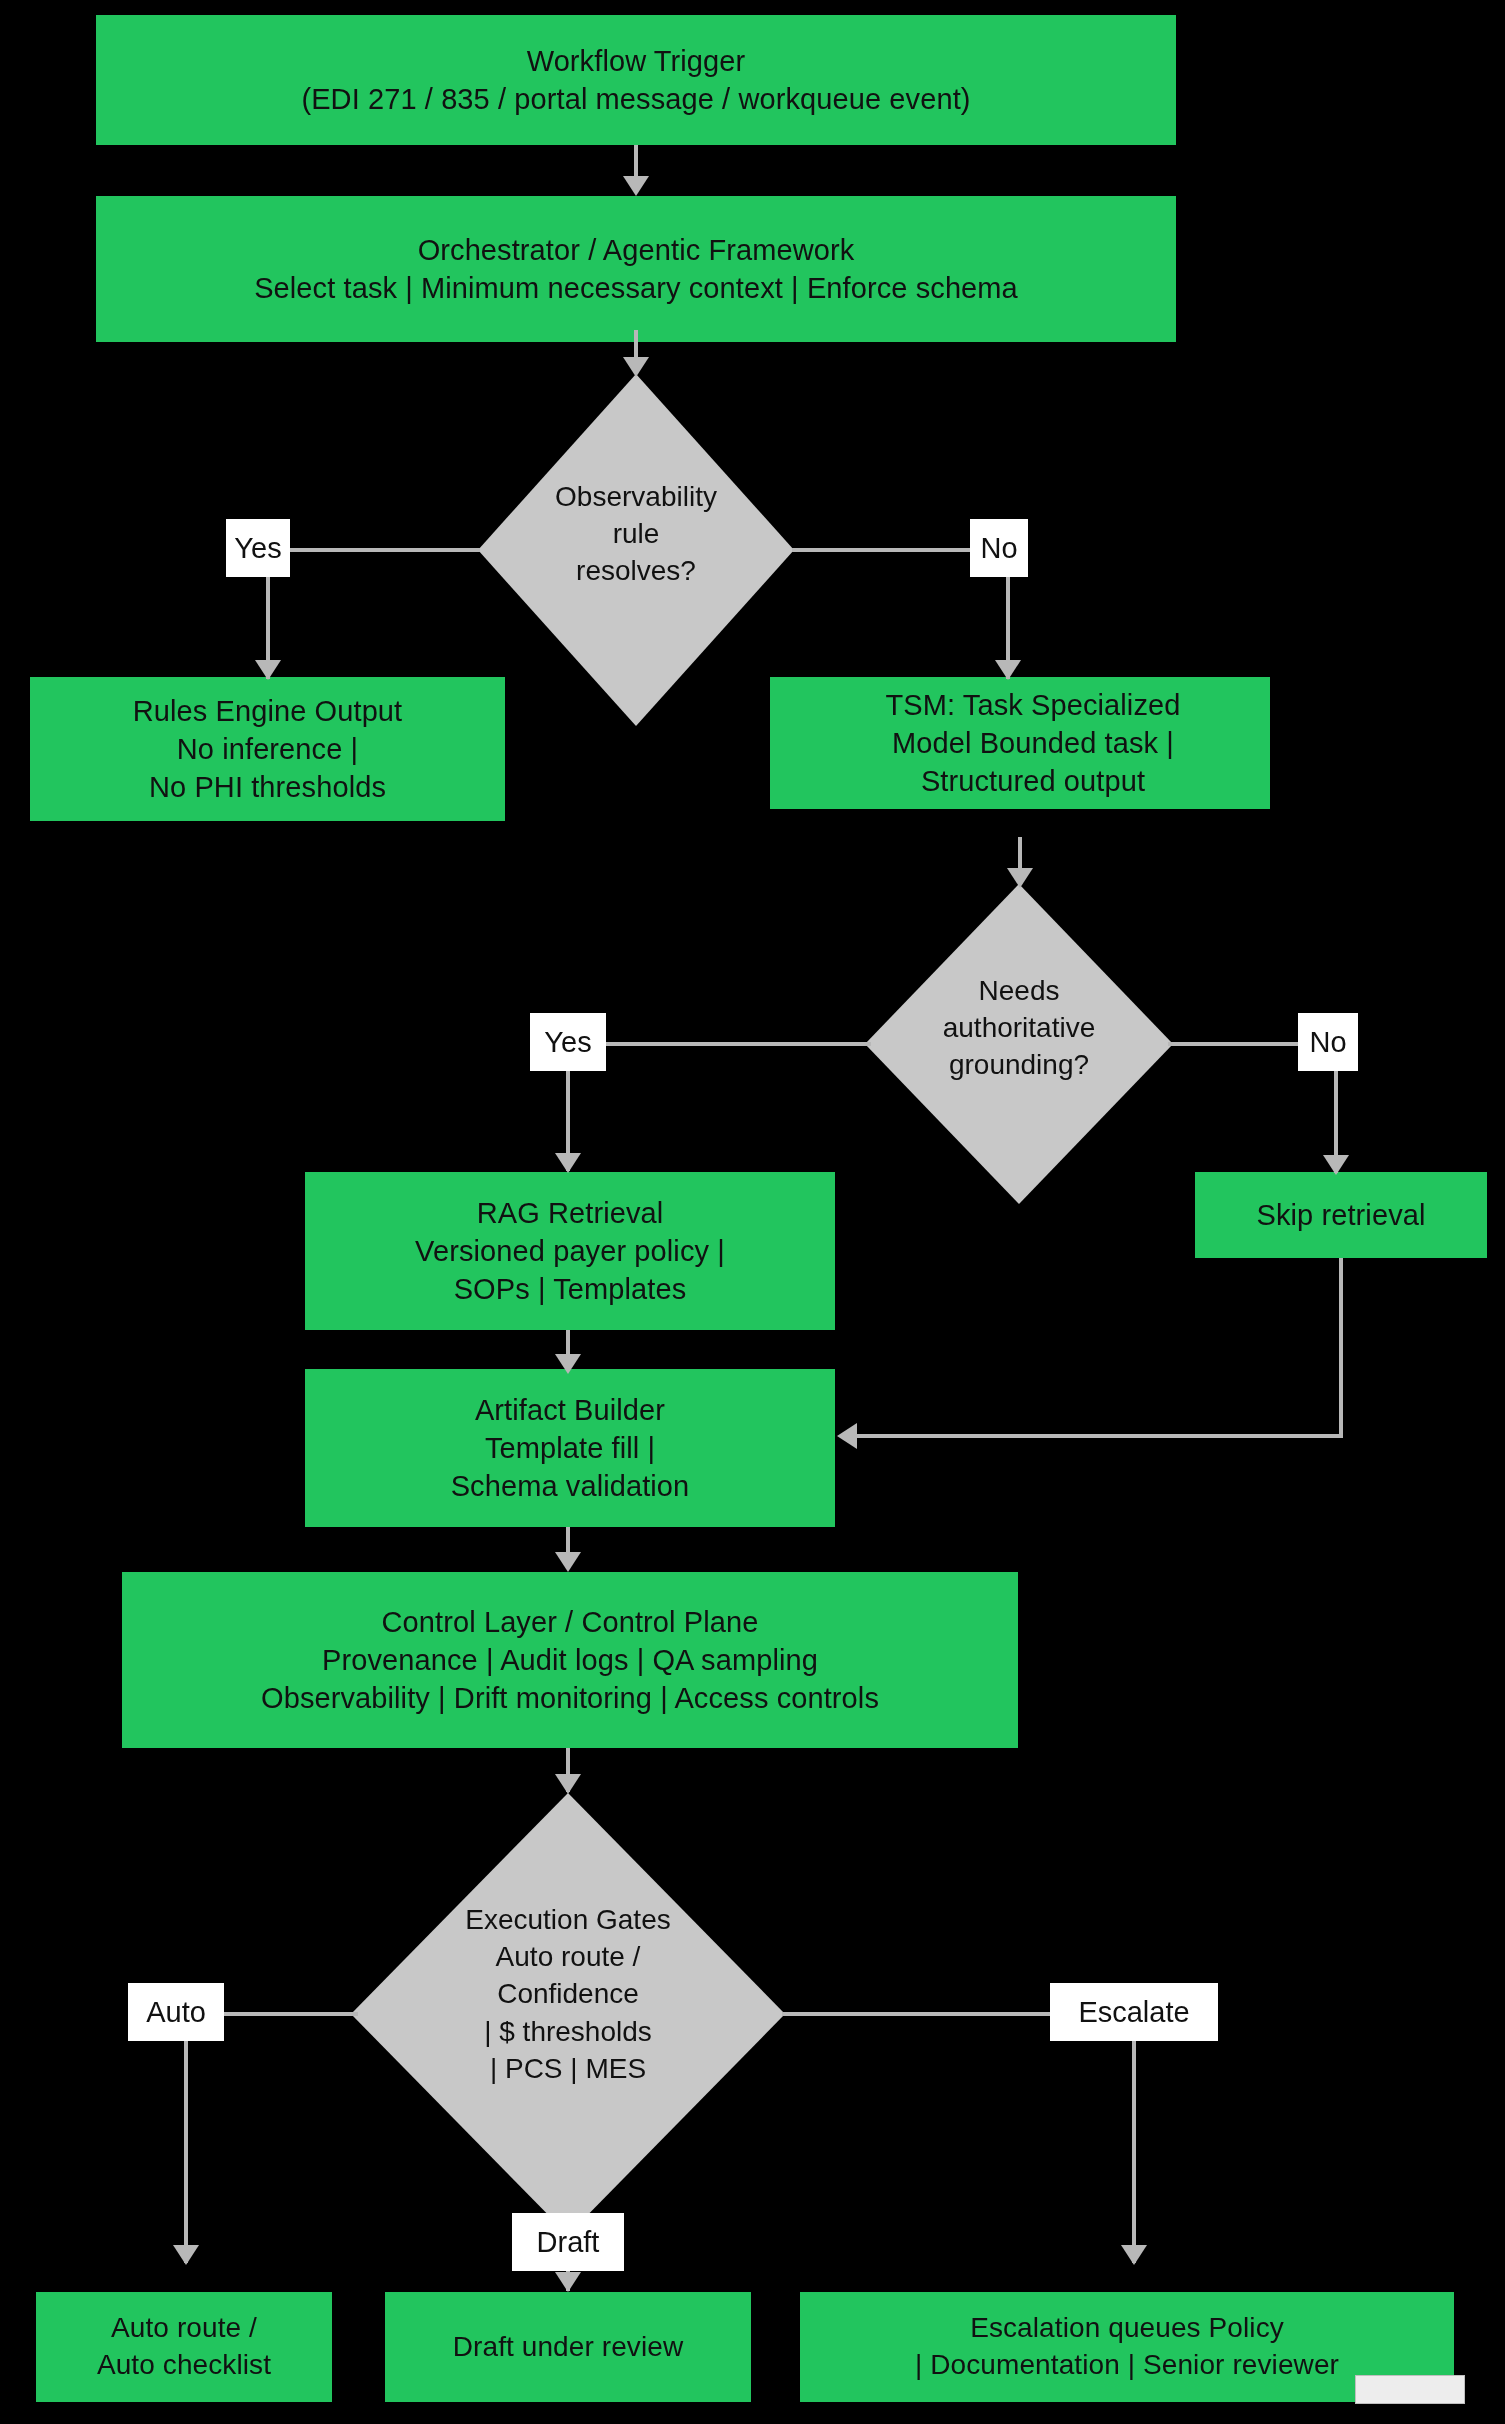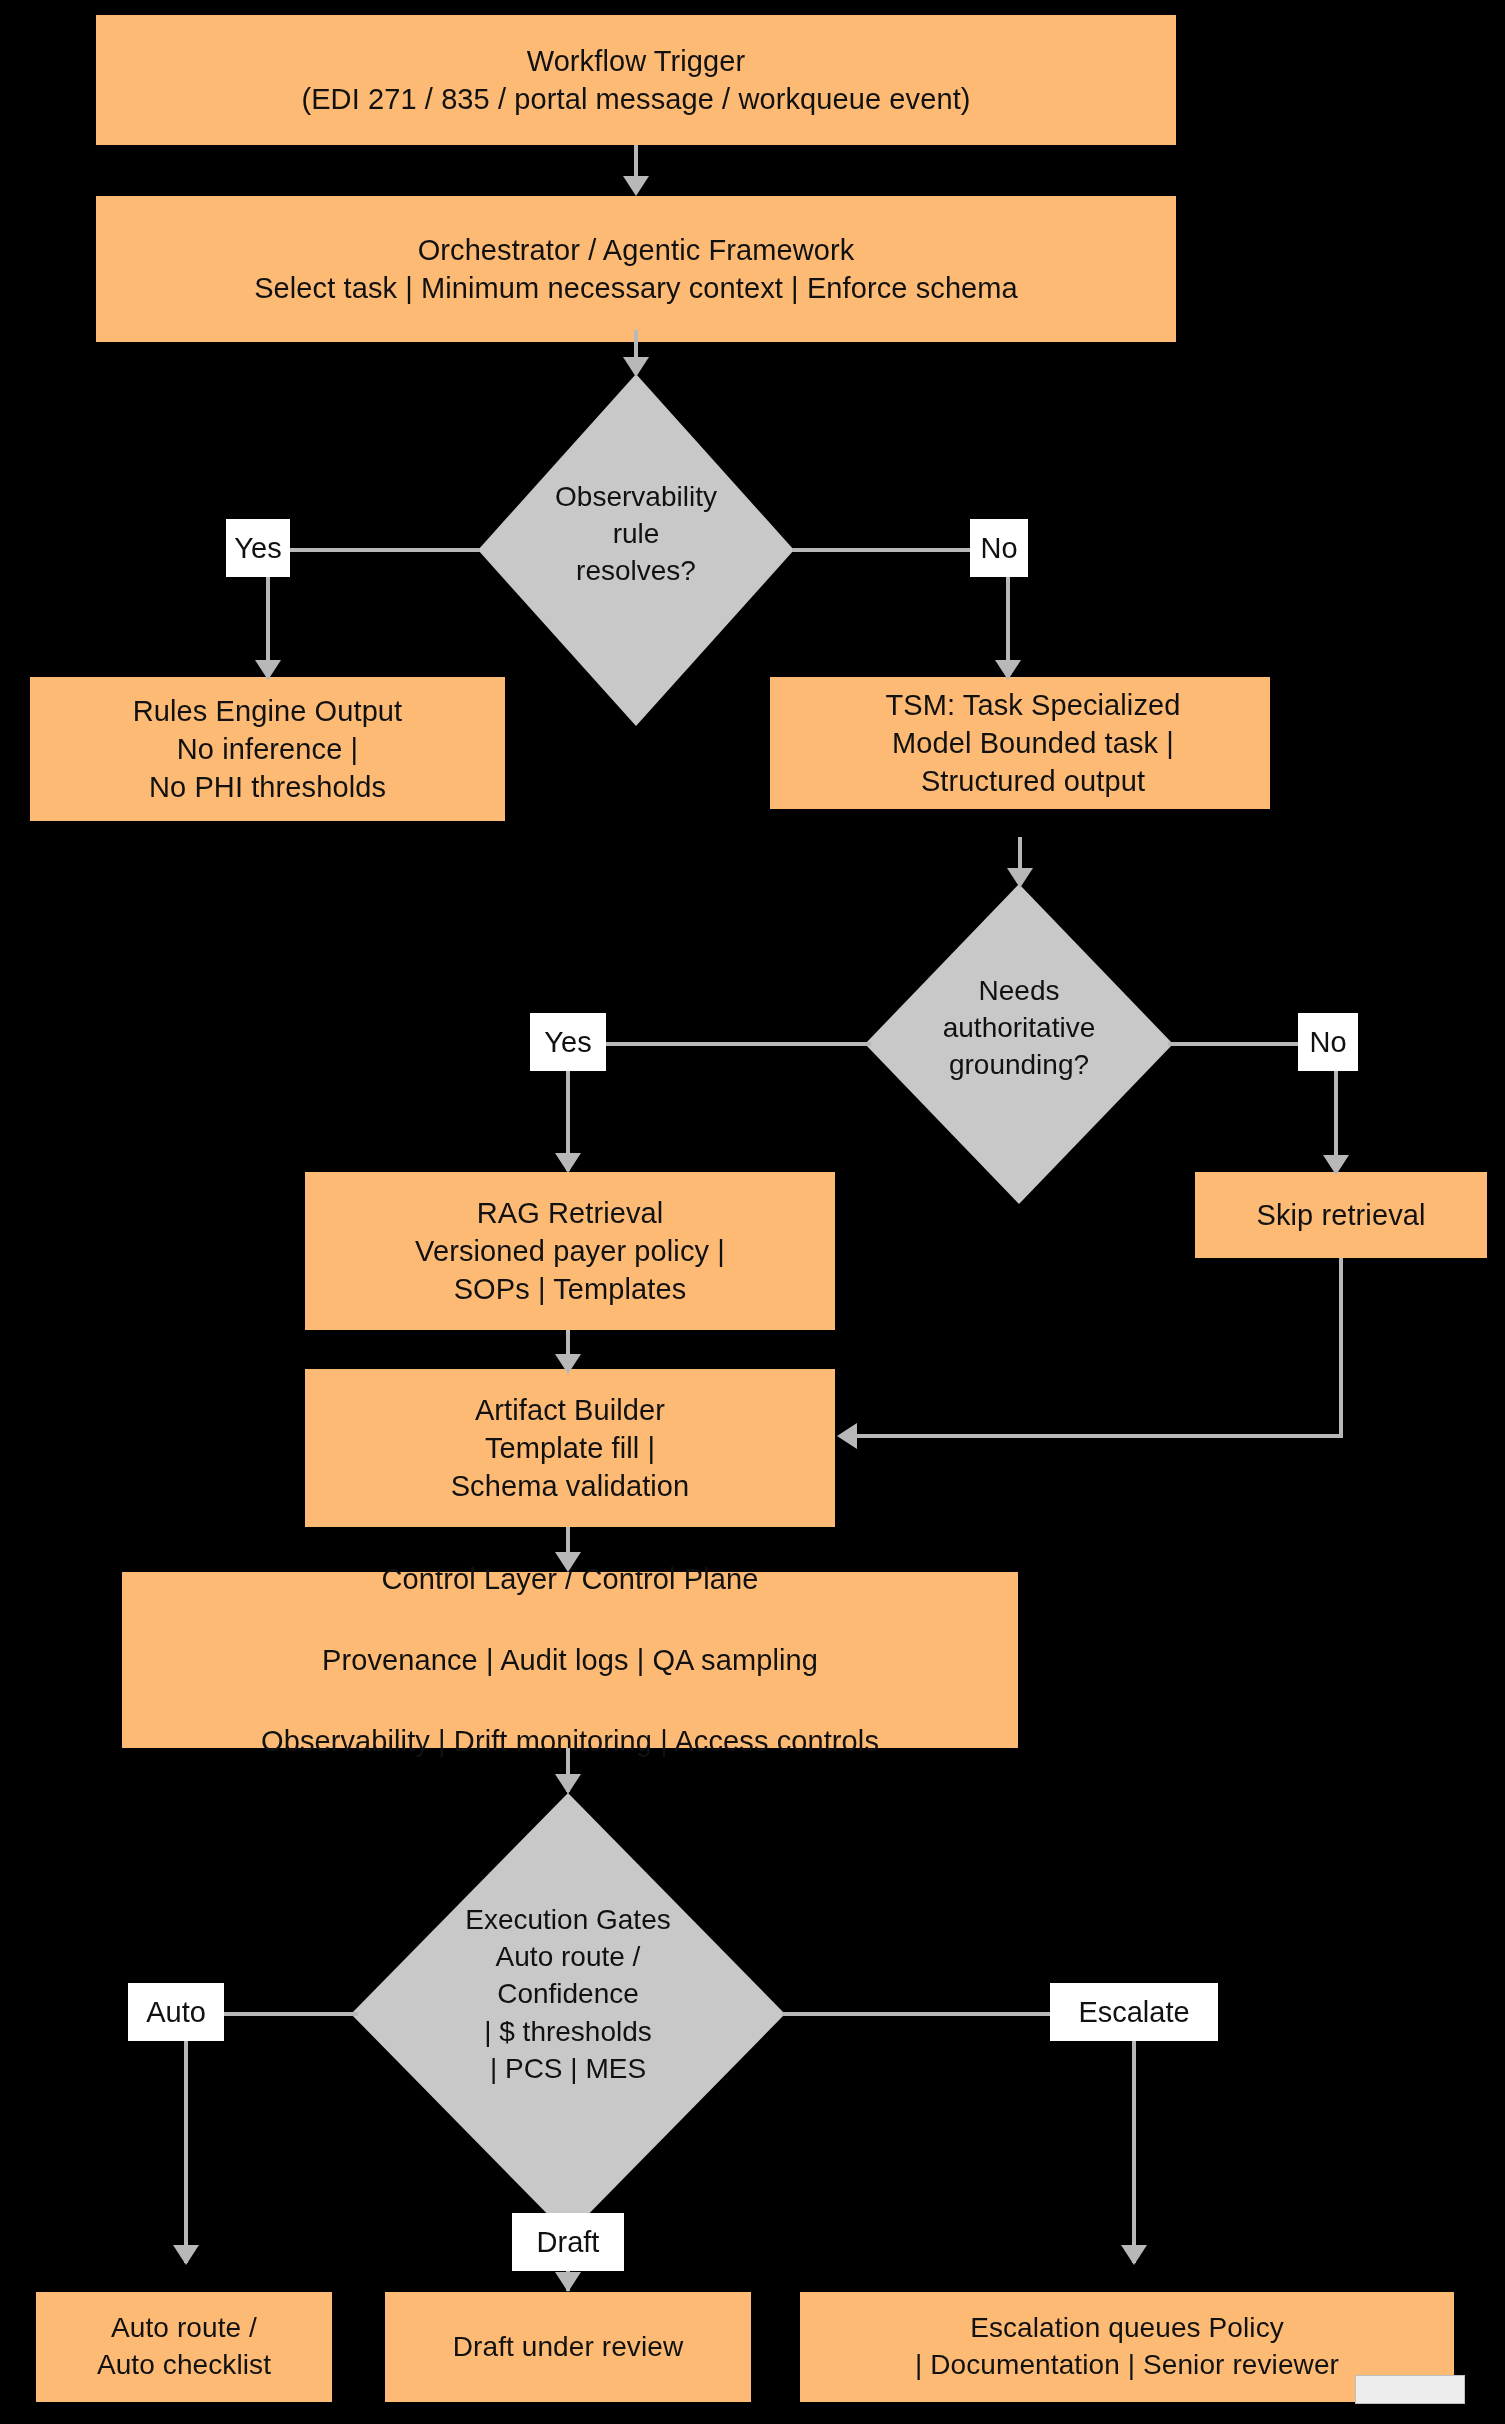--- a/index.html
+++ b/index.html
@@ -13,21 +13,21 @@
     width: 1505px;
     height: 2424px;
     background: #000000;
     overflow: hidden;
     font-family: "Liberation Sans", sans-serif;
   }
 
   
   .node {
     position: absolute;
-    background: #fdba74;
+    background: #22c55e;
     color: #111111;
     display: flex;
     flex-direction: column;
     align-items: center;
     justify-content: center;
     text-align: center;
     box-sizing: border-box;
     font-size: 29px;
     line-height: 1.32;
     letter-spacing: 0.1px;
@@ -203,21 +203,21 @@
 
   <div class="node" style="left:305px; top:1369px; width:530px; height:158px;">
     <span class="ln">Artifact Builder</span>
     <span class="ln">Template fill  |</span>
     <span class="ln">Schema validation</span>
   </div>
 
   <div class="vline" style="left:566px; top:1527px; height:40px;"></div>
   <div class="arrow-down" style="left:555px; top:1552px;"></div>
 
-  <div class="node" style="left:122px; top:1572px; width:896px; height:176px;gap:43px;">
+  <div class="node" style="left:122px; top:1572px; width:896px; height:176px;">
     <span class="ln">Control Layer / Control Plane</span>
     <span class="ln">Provenance  |  Audit logs  |  QA sampling</span>
     <span class="ln">Observability  |  Drift monitoring  |  Access controls</span>
   </div>
 
   <div class="vline" style="left:566px; top:1748px; height:44px;"></div>
   <div class="arrow-down" style="left:555px; top:1774px;"></div>
 
   <div class="diamond-wrap" style="left:350px; top:1934px; width:0px; height:0px;"></div>
   <div class="diamond-wrap" style="left:351px; top:1793px; width:434px; height:442px;">

